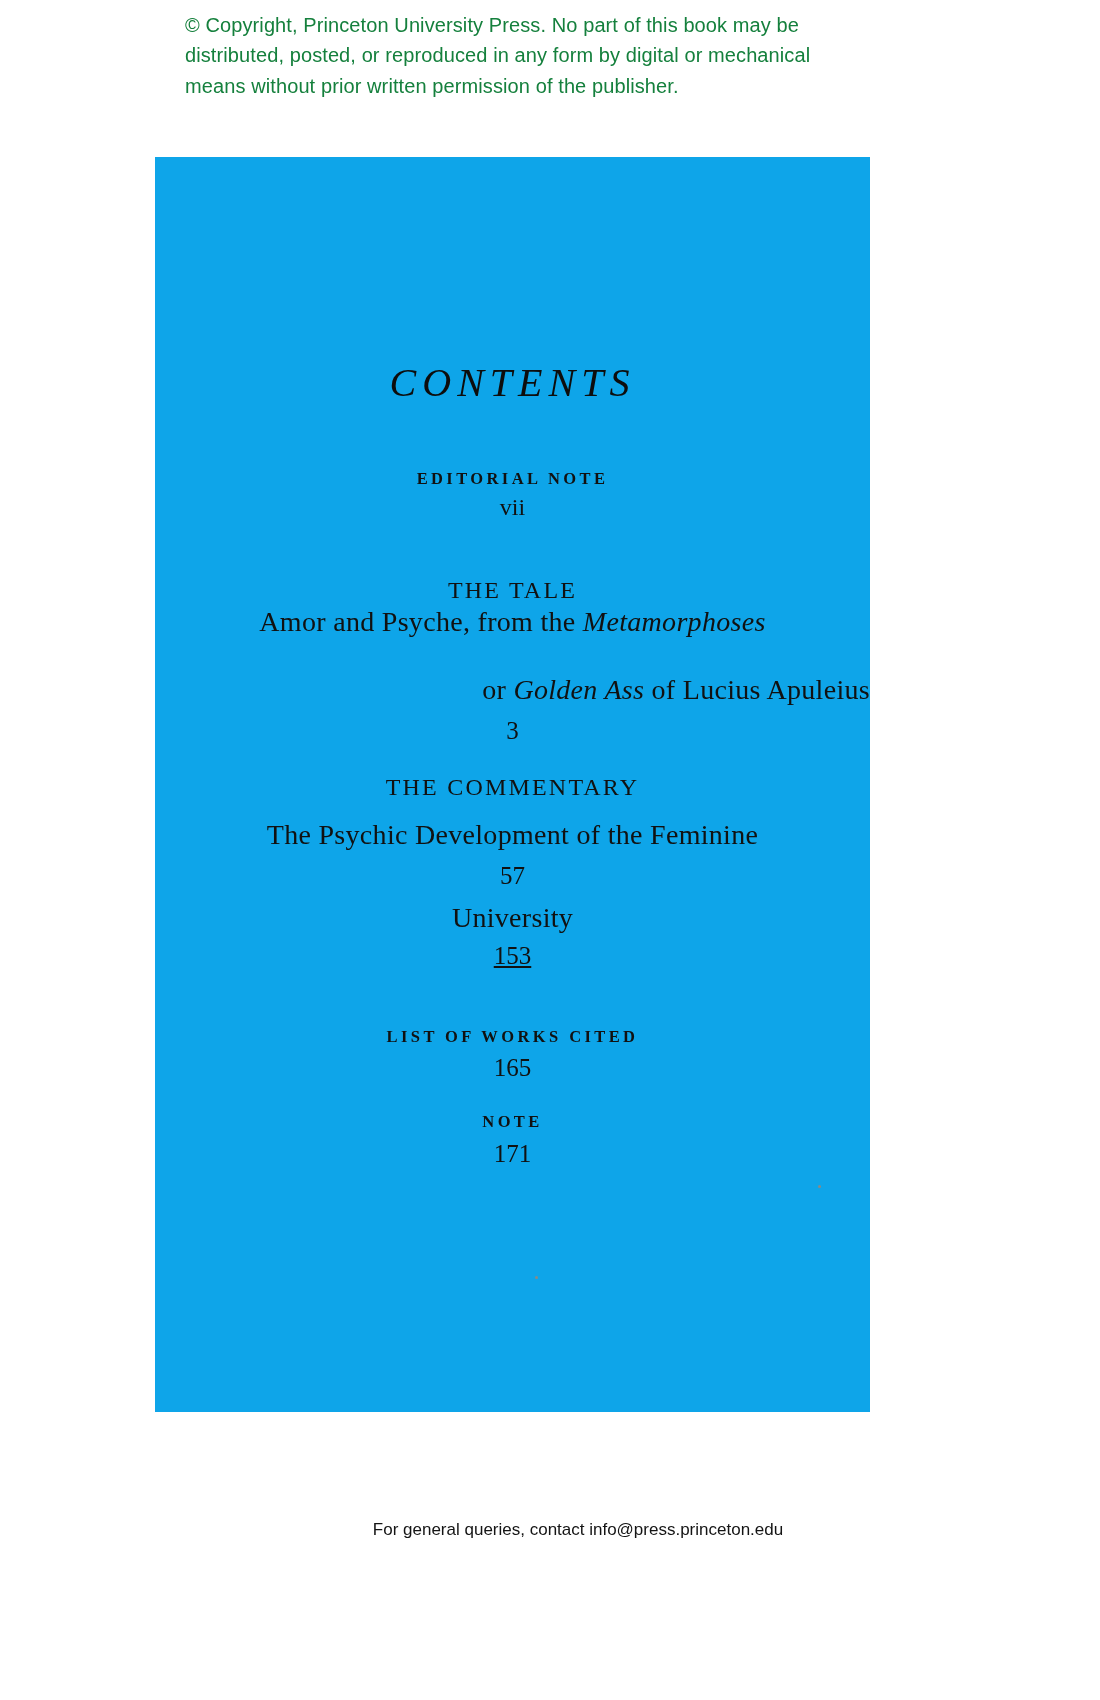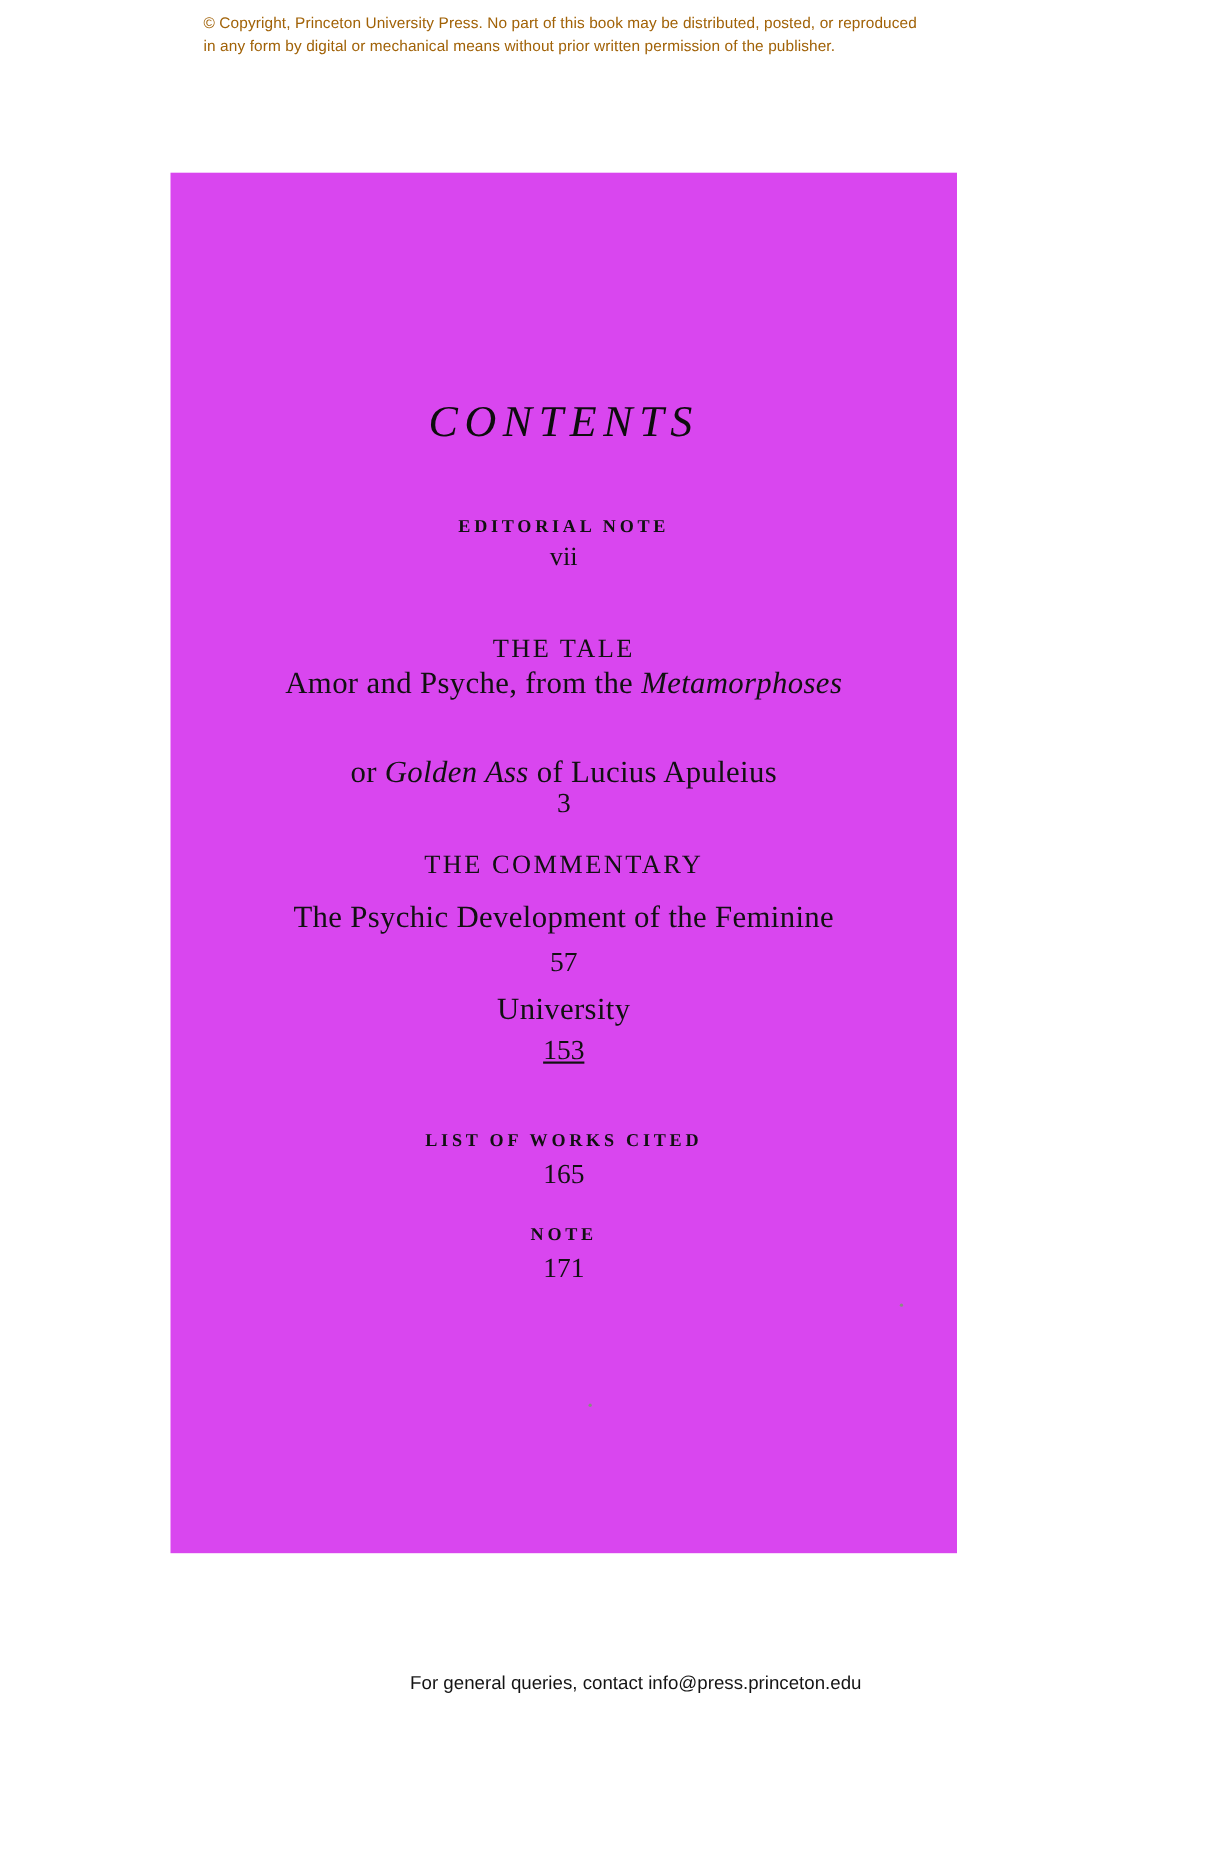--- a/index.html
+++ b/index.html
@@ -16,34 +16,34 @@
     overflow: hidden;
   }
 
   
   .copyright {
     position: absolute;
     left: 185px;
     top: 10px;
     width: 660px;
     font-family: "Liberation Sans", sans-serif;
-    font-size: 14px;
+    font-size: 20px;
     line-height: 1.52;
-    color: #a16207;
+    color: #15803d;
     letter-spacing: 0.1px;
   }
 
   
   .page {
     position: absolute;
     left: 155px;
     top: 157px;
     width: 715px;
     height: 1255px;
-    background: #d946ef;
+    background: #0ea5e9;
   }
 
   .inner {
     position: absolute;
     left: 0;
     top: 0;
     width: 715px;
     text-align: center;
   }
 
@@ -93,21 +93,21 @@
   .ital {
     font-style: italic;
   }
 
   
   .b-editorial-label { position: absolute; top: 312px; width: 100%; }
   .b-editorial-page  { position: absolute; top: 337px; width: 100%; }
 
   .b-tale-head   { position: absolute; top: 420px; width: 100%; }
   .b-tale-l1     { position: absolute; top: 449px; width: 100%; }
-  .b-tale-l2     { position: absolute; top: 530px; width: 100%; }
+  .b-tale-l2     { position: absolute; top: 517px; width: 100%; text-align: right; }
   .b-tale-page   { position: absolute; top: 560px; width: 100%; }
 
   .b-comm-head   { position: absolute; top: 617px; width: 100%; }
   .b-comm-l1     { position: absolute; top: 662px; width: 100%; }
   .b-comm-page   { position: absolute; top: 705px; width: 100%; }
   .b-post-l1     { position: absolute; top: 745px; width: 100%; }
   .b-post-page   { position: absolute; top: 785px; width: 100%; text-decoration: underline; }
 
   .b-works-label { position: absolute; top: 870px; width: 100%; }
   .b-works-page  { position: absolute; top: 897px; width: 100%; }

